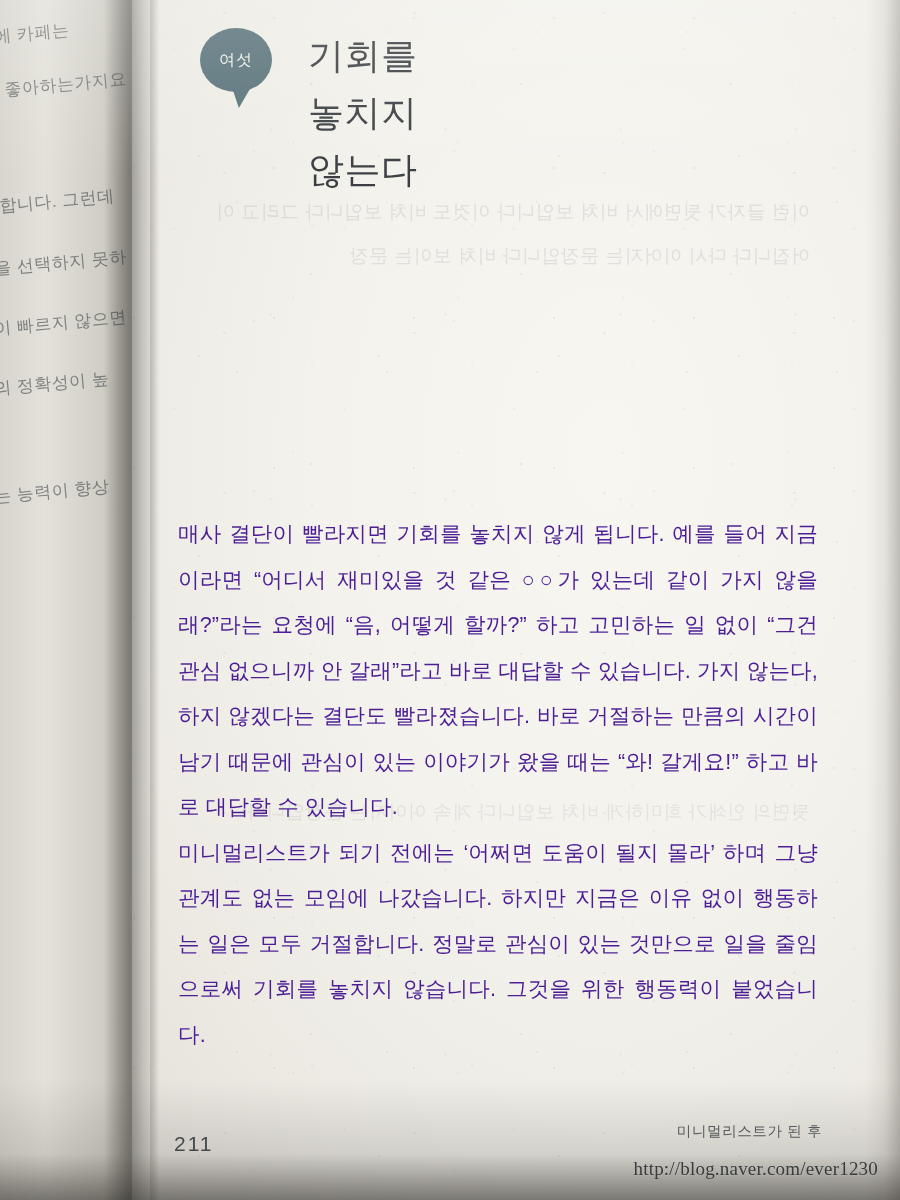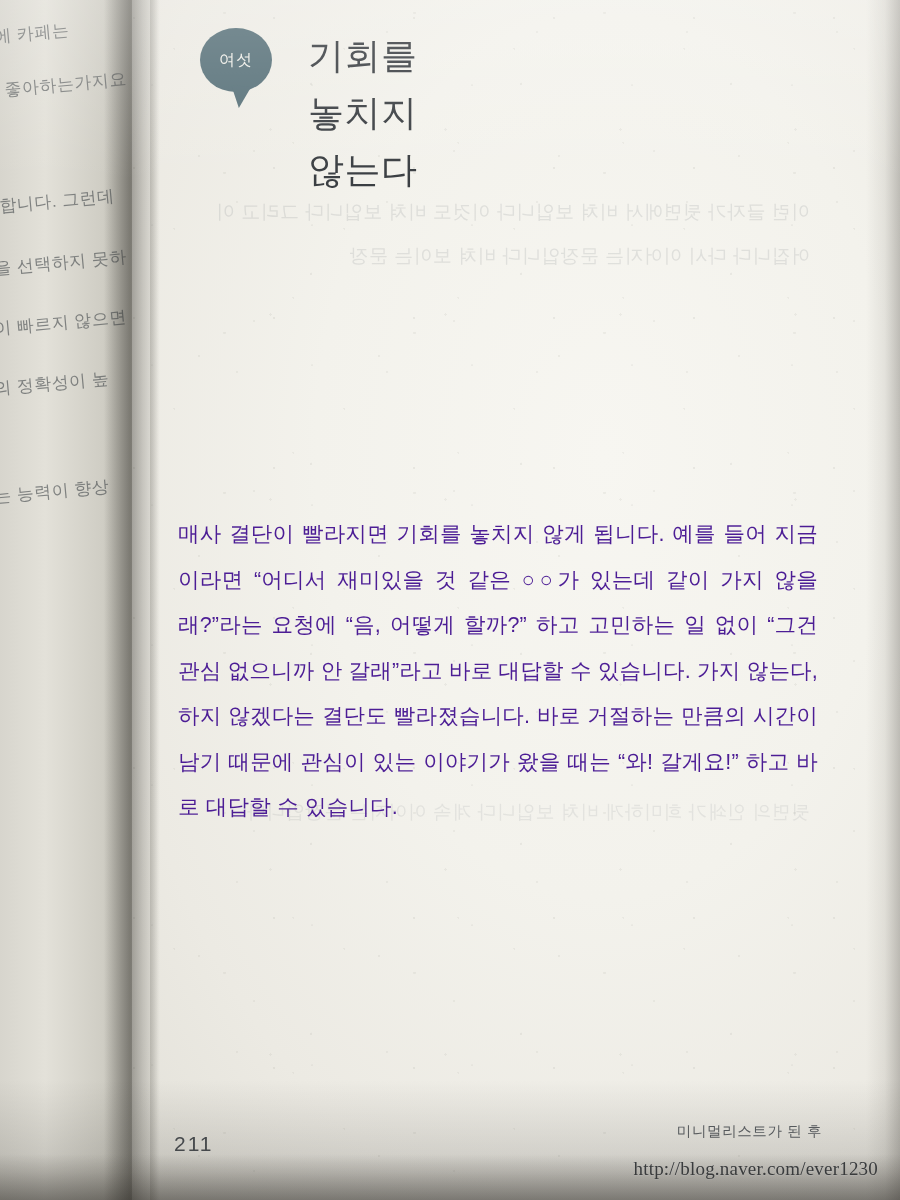--- a/index.html
+++ b/index.html
@@ -242,20 +242,21 @@
       <div class="tail"></div>
       <div class="num">여섯</div>
     </div>
     <div class="chapter-title">기회를
 놓치지
 않는다</div>
   </div>
 
   <div class="body-text">
     <p>매사 결단이 빨라지면 기회를 놓치지 않게 됩니다. 예를 들어 지금이라면 “어디서 재미있을 것 같은 ○○가 있는데 같이 가지 않을래?”라는 요청에 “음, 어떻게 할까?” 하고 고민하는 일 없이 “그건 관심 없으니까 안 갈래”라고 바로 대답할 수 있습니다. 가지 않는다, 하지 않겠다는 결단도 빨라졌습니다. 바로 거절하는 만큼의 시간이 남기 때문에 관심이 있는 이야기가 왔을 때는 “와! 갈게요!” 하고 바로 대답할 수 있습니다.</p>
+    <p>미니멀리스트가 되기 전에는 ‘어쩌면 도움이 될지 몰라’ 하며 그냥 관계도 없는 모임에 나갔습니다. 하지만 지금은 이유 없이 행동하는 일은 모두 거절합니다. 정말로 관심이 있는 것만으로 일을 줄임으로써 기회를 놓치지 않습니다. 그것을 위한 행동력이 붙었습니다.</p>
   </div>
 
   <div class="folio">211</div>
   <div class="running-head">미니멀리스트가 된 후</div>
   <div class="watermark">http://blog.naver.com/ever1230</div>
 
   <div class="left-page">
     <div class="lp-text" style="top:8px">문에 카페는</div>
     <div class="lp-text" style="top:62px">중, 좋아하는가지요</div>
     <div class="lp-text" style="top:118px">다.</div>

